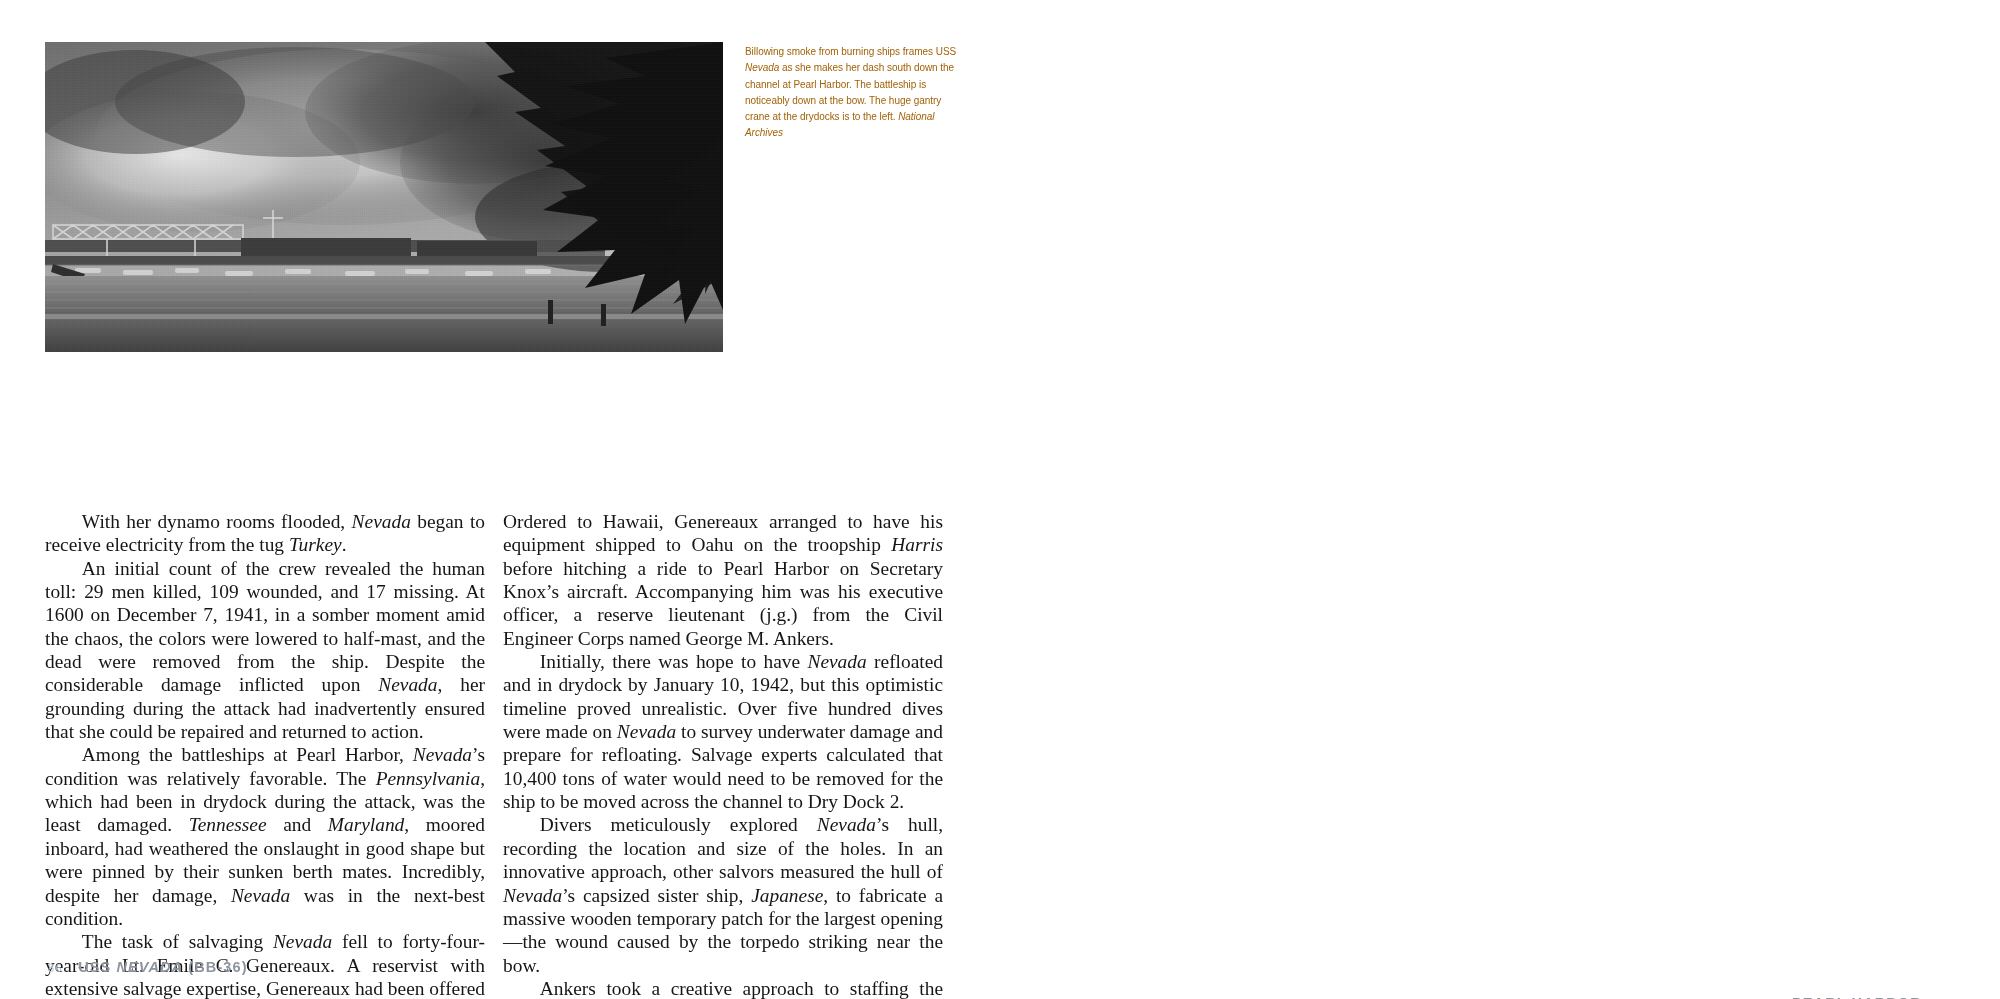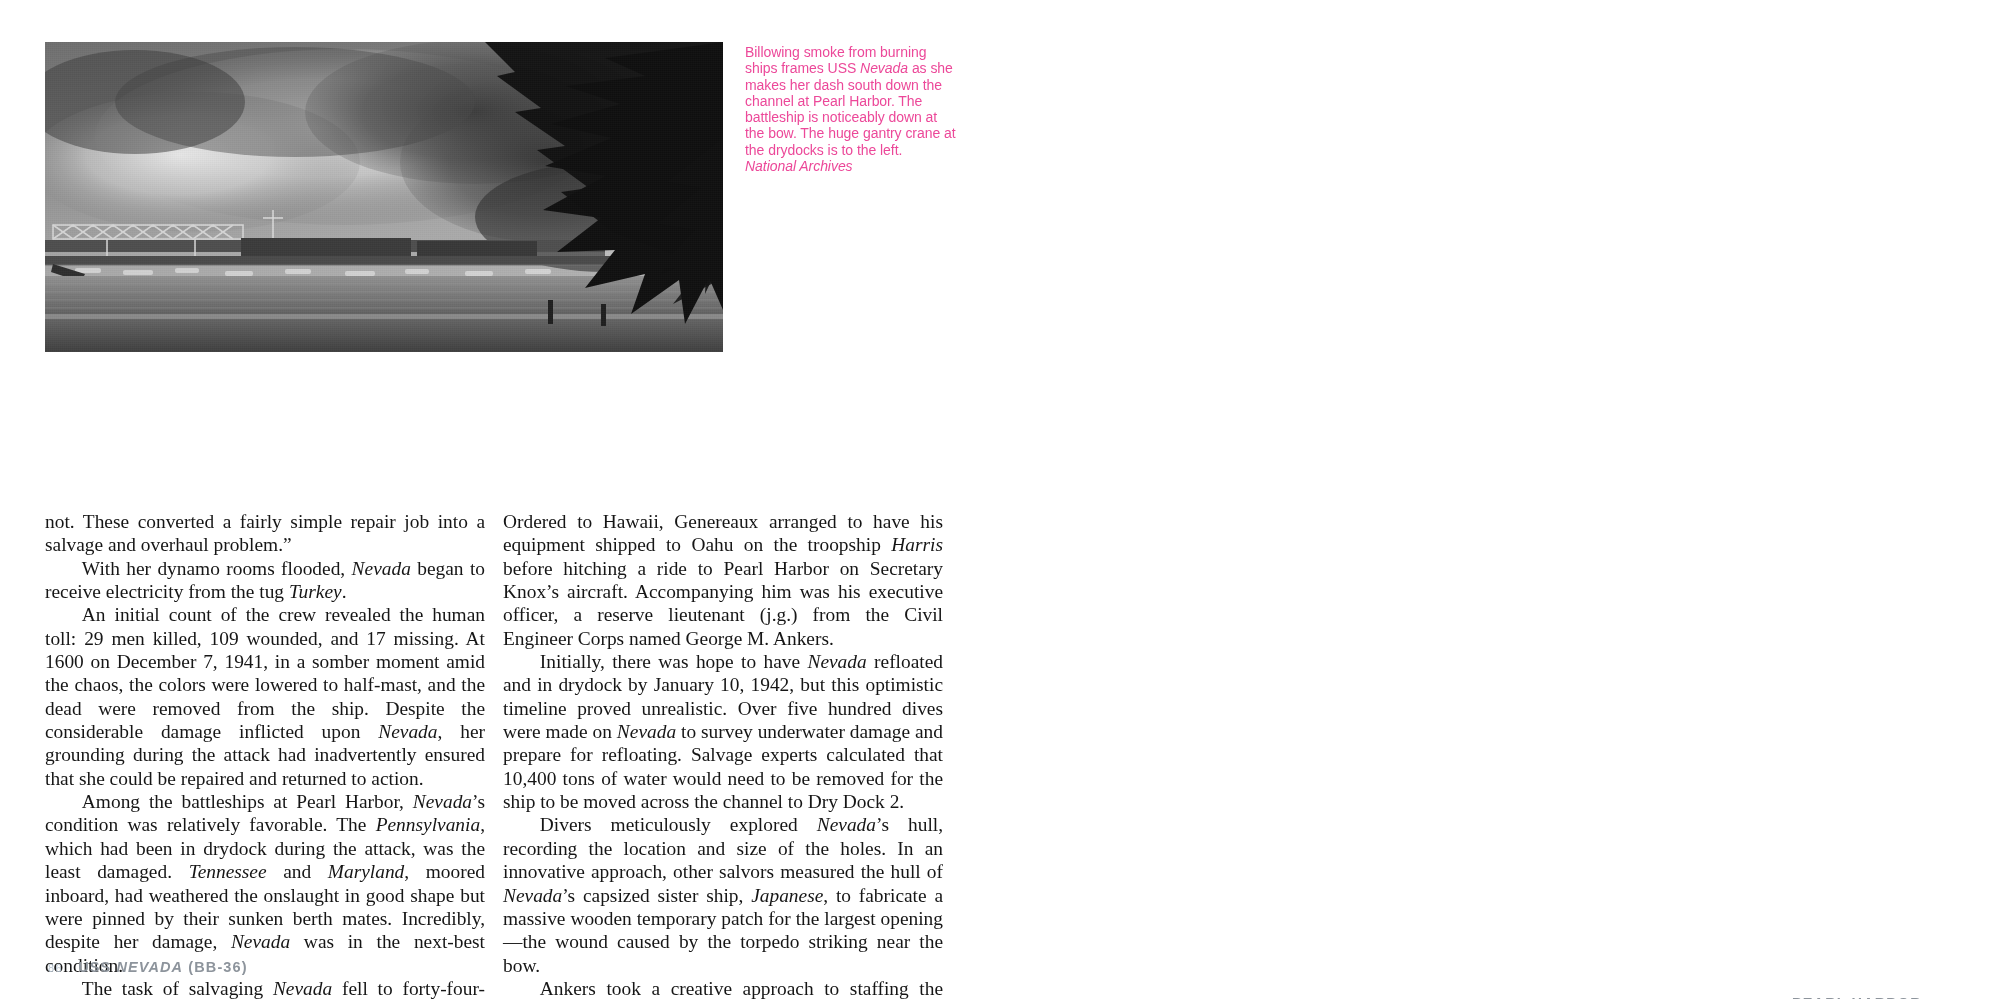--- a/index.html
+++ b/index.html
@@ -12,21 +12,21 @@
   .page-right{position:absolute;left:1000px;top:0;width:1000px;height:999px;margin-top:36px;}
 
   
   .photo{position:absolute;overflow:hidden;background:#585858;}
 
   
   #photo-main{left:45px;top:42px;width:678px;height:310px;}
 
   
   .caption{position:absolute;font-family:"Liberation Sans",sans-serif;
-           font-size:14px;line-height:16.3px;color:#ec4899;
+           font-size:10px;line-height:16.3px;color:#a16207;
            letter-spacing:-0.05px;}
   .caption i{font-style:italic;}
   .caption .credit{font-style:italic;}
 
   #cap-main{left:745px;top:44px;width:212px;}
 
   
   .bodycol{position:absolute;top:510px;width:440px;
            font-family:"Liberation Serif",serif;
            font-size:19.4px;line-height:23.35px;
@@ -160,21 +160,20 @@
       </svg>
       <div class="grain"></div>
     </div>
 
     <div class="caption" id="cap-main">
       <span>Billowing smoke from burning ships frames USS <i>Nevada</i> as she makes her dash south down the channel at Pearl Harbor. The battleship is noticeably down at the bow. The huge gantry crane at the drydocks is to the left.</span>
       <span class="credit">National Archives</span>
     </div>
 
     <div class="bodycol" id="col-1">
-      <p class="noindent">not. These converted a fairly simple repair job into a salvage and overhaul problem.”</p>
       <p>With her dynamo rooms flooded, <i>Nevada</i> began to receive electricity from the tug <i>Turkey</i>.</p>
       <p>An initial count of the crew revealed the human toll: 29 men killed, 109 wounded, and 17 missing. At 1600 on December 7, 1941, in a somber moment amid the chaos, the colors were lowered to half-mast, and the dead were removed from the ship. Despite the considerable damage inflicted upon <i>Nevada</i>, her grounding during the attack had inadvertently ensured that she could be repaired and returned to action.</p>
       <p>Among the battleships at Pearl Harbor, <i>Nevada</i>’s condition was relatively favorable. The <i>Pennsylvania</i>, which had been in drydock during the attack, was the least damaged. <i>Tennessee</i> and <i>Maryland</i>, moored inboard, had weathered the onslaught in good shape but were pinned by their sunken berth mates. Incredibly, despite her damage, <i>Nevada</i> was in the next-best condition.</p>
       <p>The task of salvaging <i>Nevada</i> fell to forty-four-year-old Lt. Emile C. Genereaux. A reservist with extensive salvage expertise, Genereaux had been offered a commission by the Navy in early 1941 and called for active duty in August. When the Japanese struck, he had been assigned to the salvage base at San Diego.</p>
     </div>
 
     <div class="bodycol" id="col-2">
       <p class="noindent">Ordered to Hawaii, Genereaux arranged to have his equipment shipped to Oahu on the troopship <i>Harris</i> before hitching a ride to Pearl Harbor on Secretary Knox’s aircraft. Accompanying him was his executive officer, a reserve lieutenant (j.g.) from the Civil Engineer Corps named George M. Ankers.</p>
       <p>Initially, there was hope to have <i>Nevada</i> refloated and in drydock by January 10, 1942, but this optimistic timeline proved unrealistic. Over five hundred dives were made on <i>Nevada</i> to survey underwater damage and prepare for refloating. Salvage experts calculated that 10,400 tons of water would need to be removed for the ship to be moved across the channel to Dry Dock 2.</p>
       <p>Divers meticulously explored <i>Nevada</i>’s hull, recording the location and size of the holes. In an innovative approach, other salvors measured the hull of <i>Nevada</i>’s capsized sister ship, <i>Japanese</i>, to fabricate a massive wooden temporary patch for the largest opening—the wound caused by the torpedo striking near the bow.</p>

